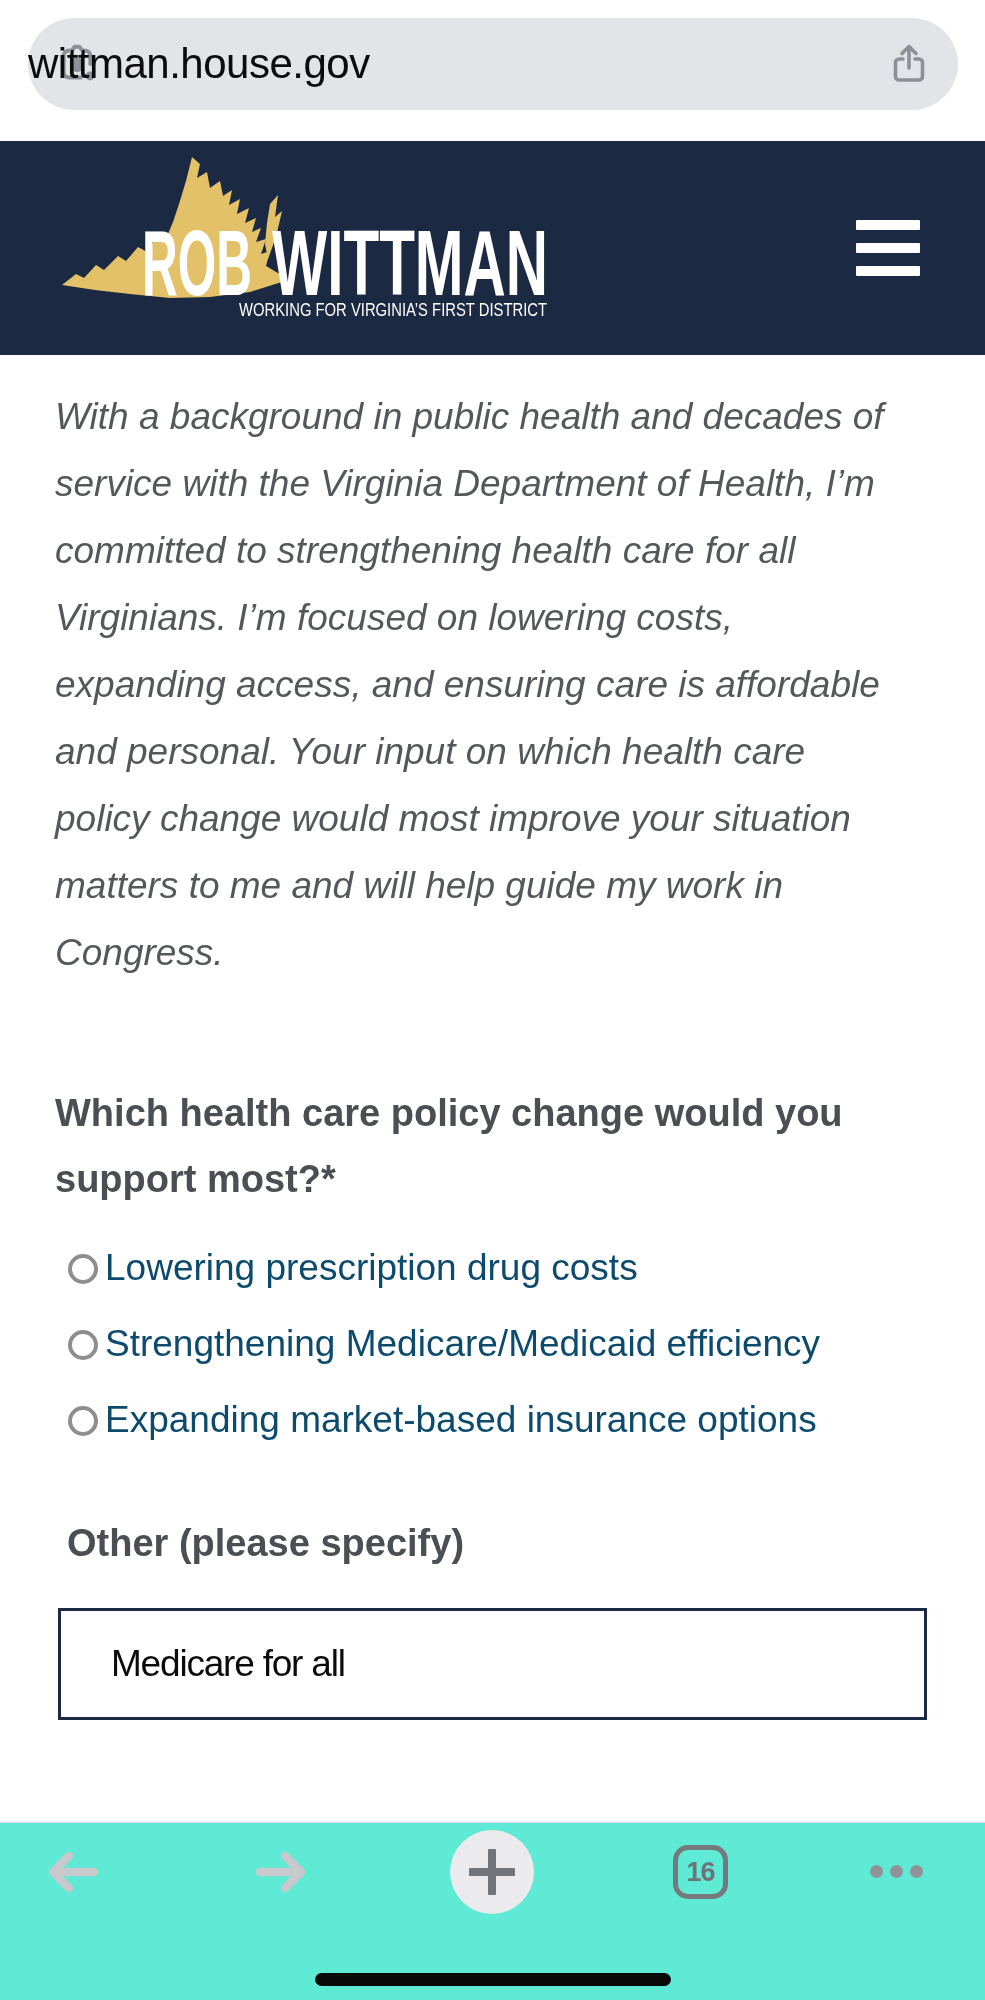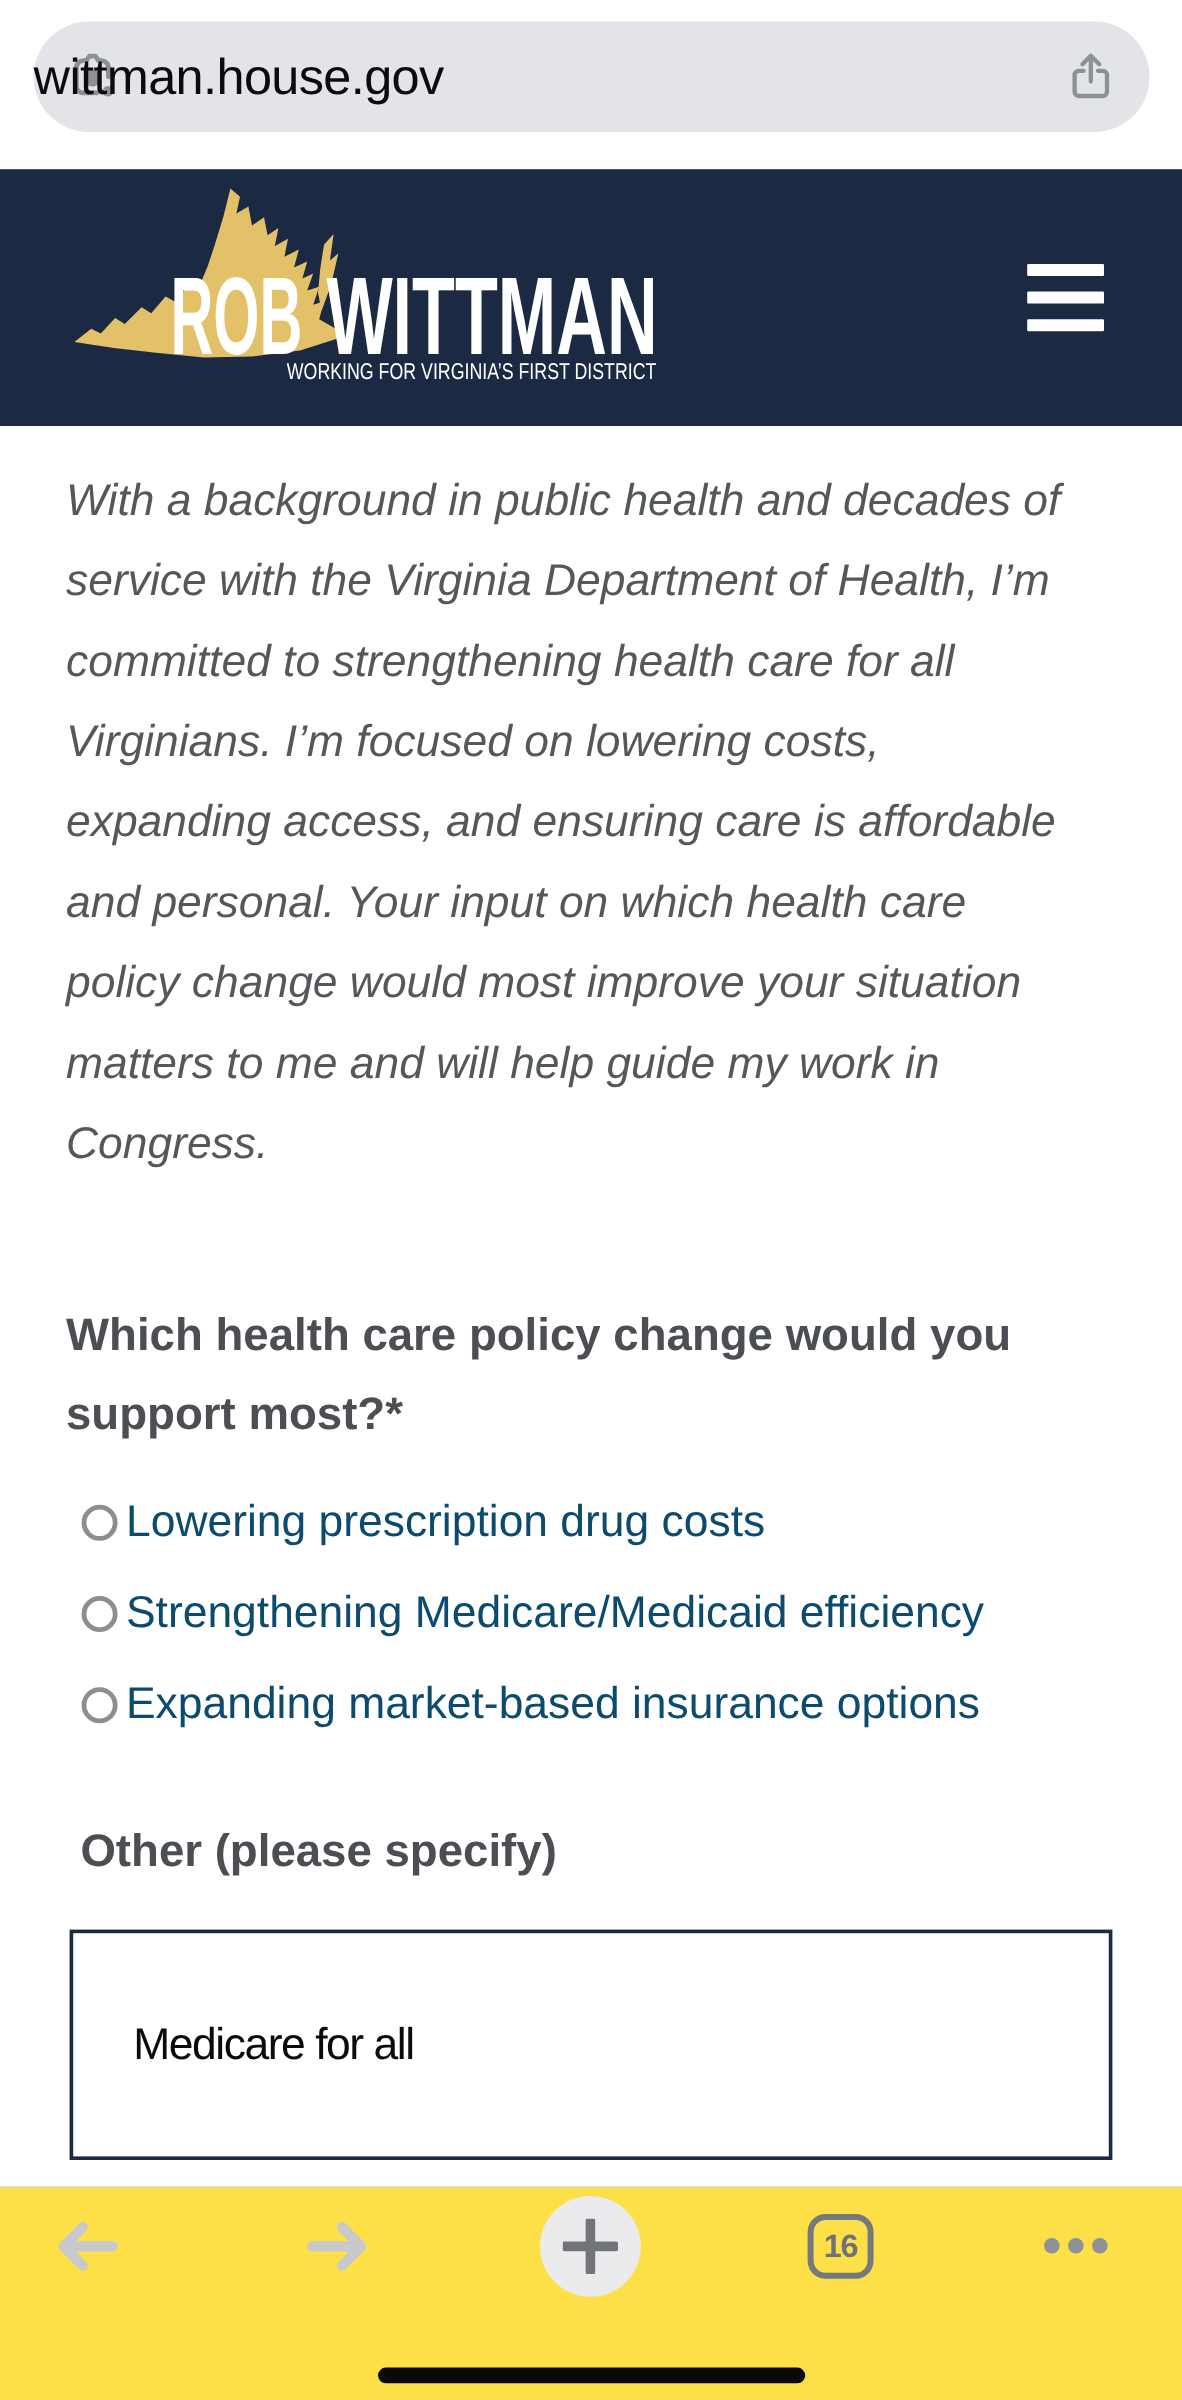--- a/index.html
+++ b/index.html
@@ -44,29 +44,29 @@
   }
   .radio{
     display:inline-block;width:30px;height:30px;border:4px solid #8e8e90;border-radius:50%;
     background:transparent;margin:0 7px 0 21px;vertical-align:-4px;
   }
   .other-label{
     position:absolute;top:1152px;left:55px;margin:12px;
     font-size:38px;font-weight:700;color:#4b4e52;line-height:48px;
   }
   .other-input{
-    position:absolute;top:1253px;left:58px;width:869px;height:192px;
+    position:absolute;top:1253px;left:58px;width:869px;height:112px;
     border:3px solid #1b2942;border-radius:0;background:#fff;
     padding:0 40px 0 50px;font-family:"Liberation Sans","DejaVu Sans",sans-serif;
     font-size:37px;letter-spacing:-1.2px;color:#0b0b0c;outline:none;
   }
 
   
   .toolbar{
-    position:absolute;top:1822px;left:0;width:985px;height:178px;background:#fde047;
+    position:absolute;top:1822px;left:0;width:985px;height:178px;background:#5eead4;
     border-top:1px solid #d8d8dc;
   }
   .tb-btn{position:absolute;cursor:pointer;}
   .btn-back{left:46px;top:27px;}
   .btn-forward{left:256px;top:27px;}
   .btn-newtab{
     left:450px;top:7px;width:84px;height:84px;border-radius:50%;background:#ebebee;
     display:flex;align-items:center;justify-content:center;
   }
   .btn-tabs{

